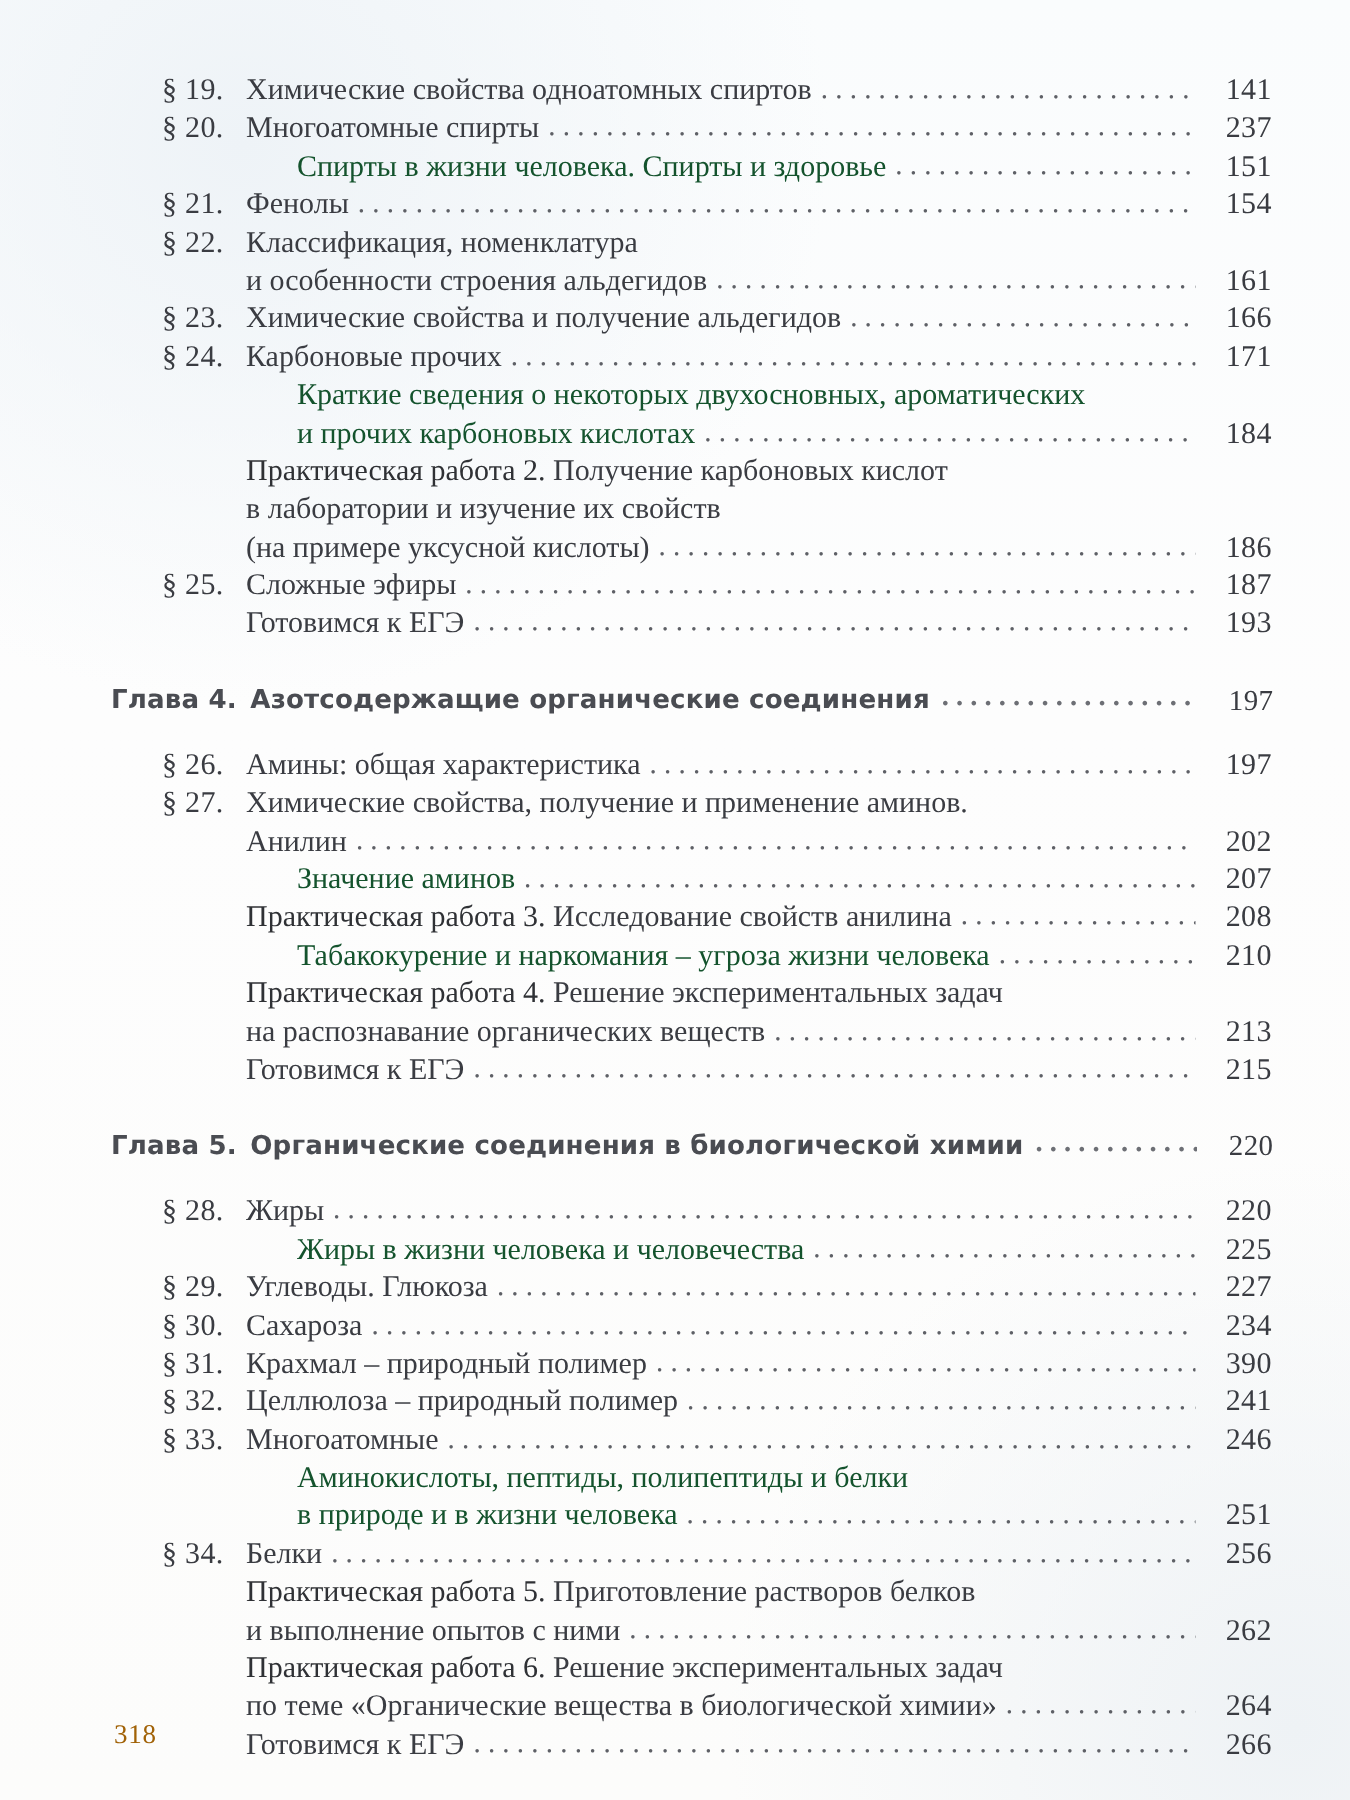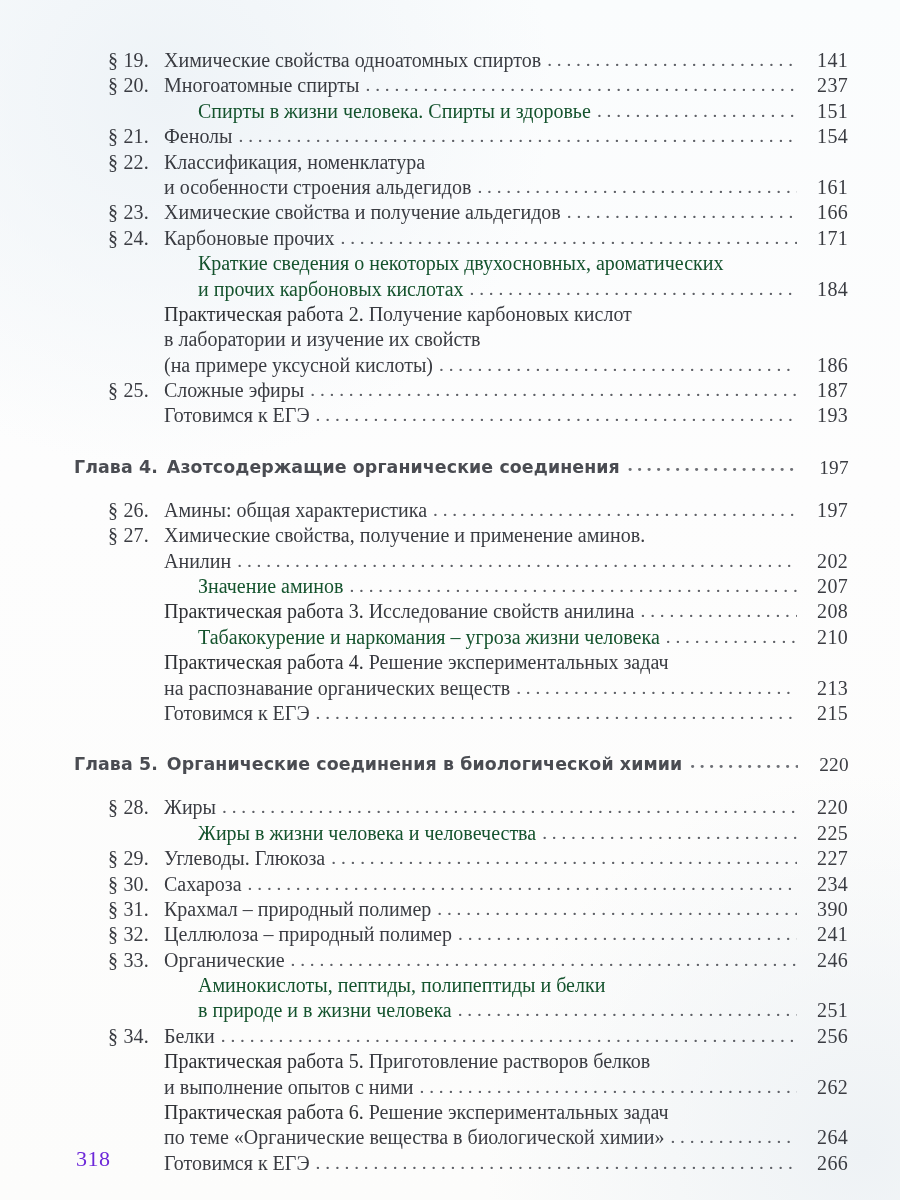--- a/index.html
+++ b/index.html
@@ -124,22 +124,22 @@
   }
 
   .gap-lg { height: 26px; }
   .gap-md { height: 18px; }
 
   
   .folio {
     position: absolute;
     left: 76px;
     top: 1146px;
-    font-size: 22px;
-    color: #6d28d9;
+    font-size: 18px;
+    color: #a16207;
     letter-spacing: .5px;
     font-family: "Liberation Serif", "DejaVu Serif", serif;
   }
 </style>
 </head>
 <body>
 
 <div class="page-surface"></div>
 
 <div class="toc" id="toc" style="padding-top: 48px;">
@@ -334,21 +334,21 @@
       <span class="pg">390</span>
     </div>
     <div class="row">
       <span class="num">§ 32.</span>
       <span class="title">Целлюлоза – природный полимер</span>
       <span class="dots"></span>
       <span class="pg">241</span>
     </div>
     <div class="row">
       <span class="num">§ 33.</span>
-      <span class="title">Органические</span>
+      <span class="title">Многоатомные</span>
       <span class="dots"></span>
       <span class="pg">246</span>
     </div>
     <div class="row accent cont">
       <span class="num blank"></span>
       <span class="title">Аминокислоты, пептиды, полипептиды и белки</span>
       <span class="dots hidden"></span>
       <span class="pg blank"></span>
     </div>
     <div class="row accent cont">

